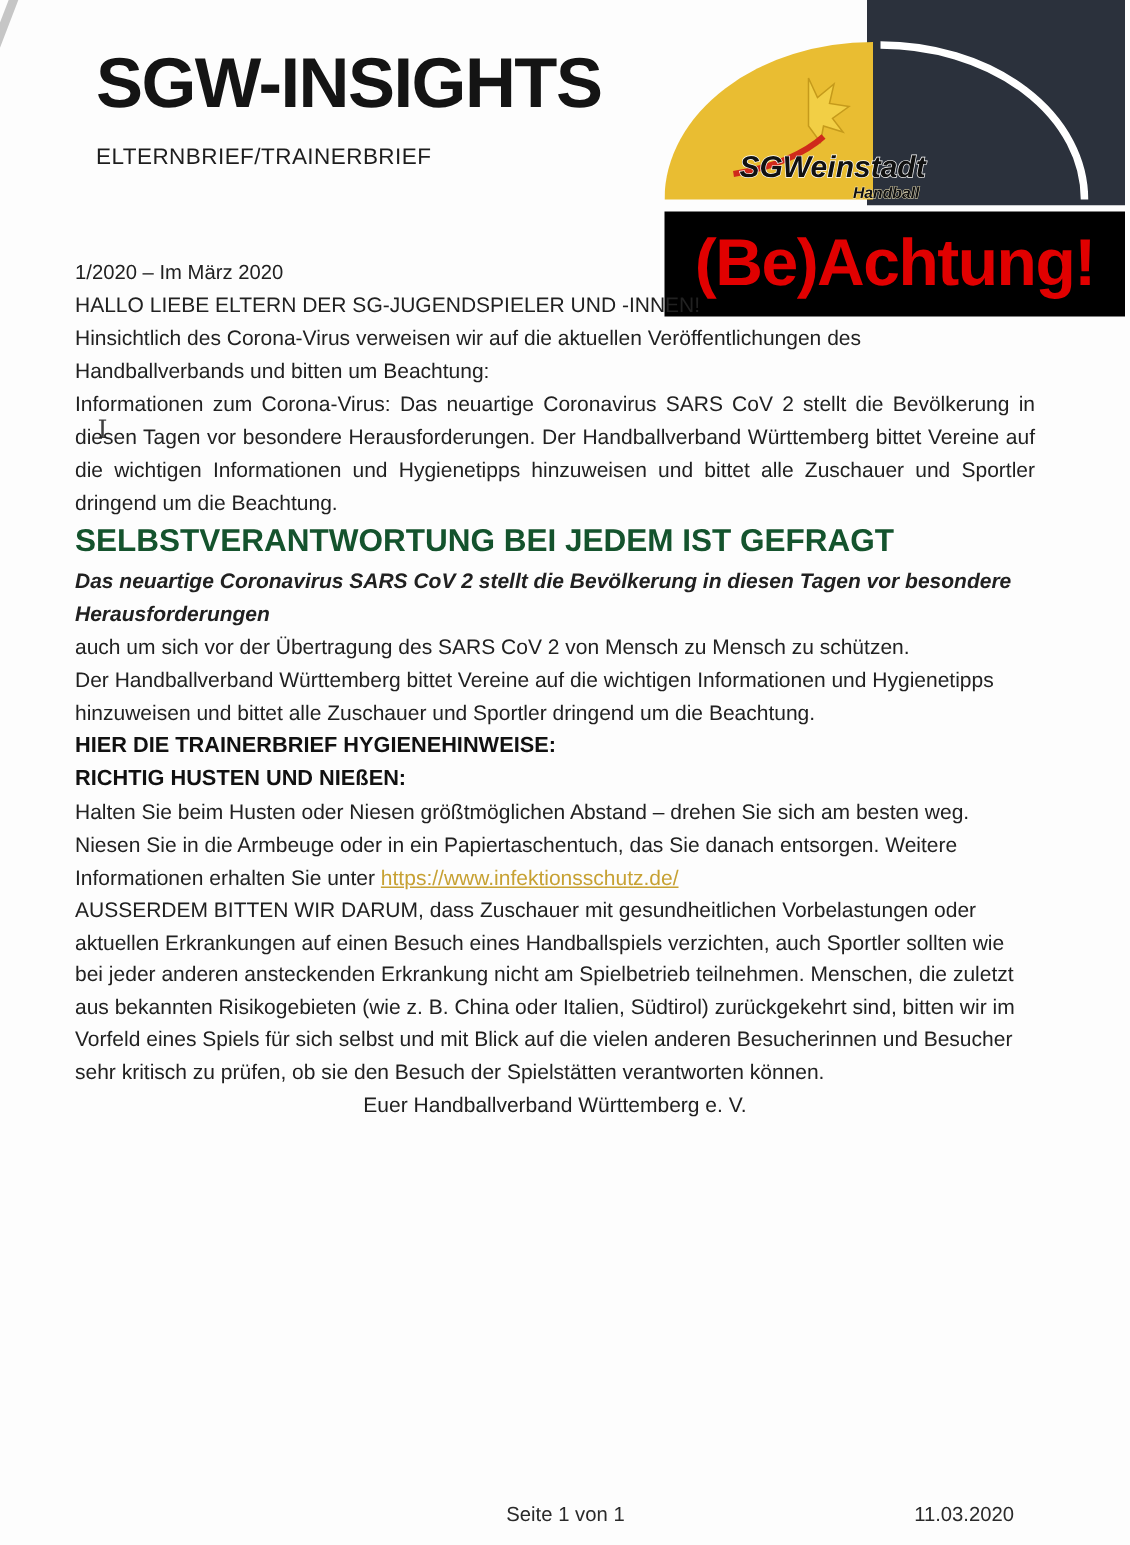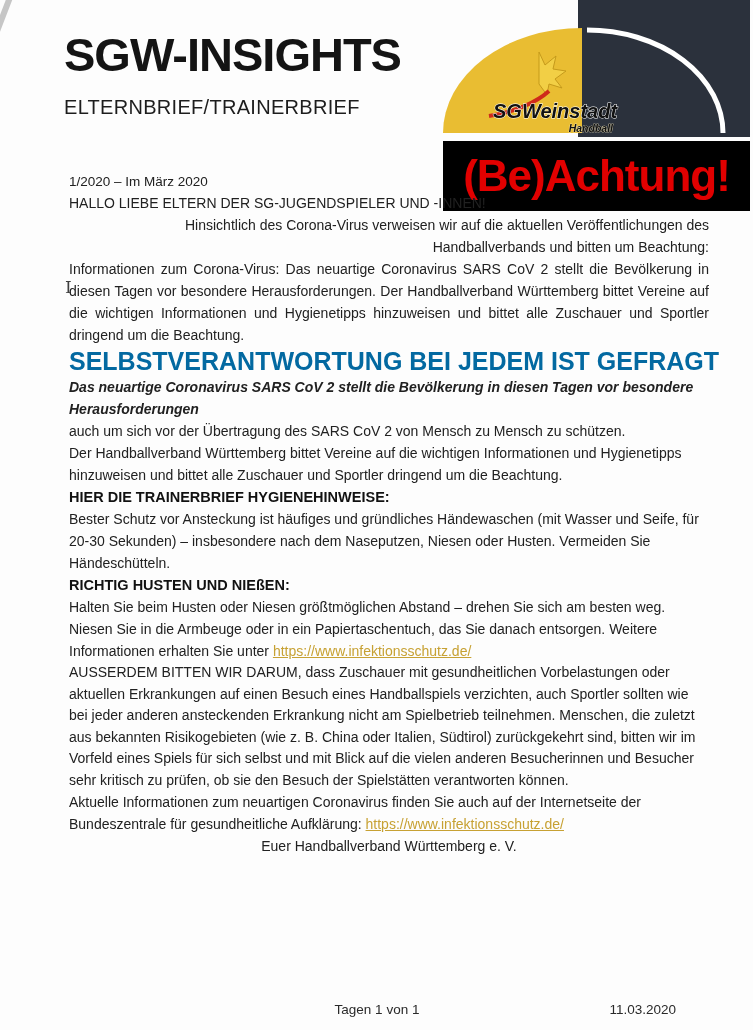--- a/index.html
+++ b/index.html
@@ -5,37 +5,37 @@
   html,body{margin:0;padding:0;}
   body{width:753px;height:1030px;background:#fdfdfd;font-family:"Liberation Sans",sans-serif;color:#212121;overflow:hidden;}
   .page{position:relative;width:753px;height:1030px;background:#fdfdfd;overflow:hidden;}
 
   
   .corner-mark{position:absolute;left:1px;top:-9px;width:6px;height:44px;background:#8f8f8f;transform:rotate(21deg);border-radius:3px;opacity:.5;}
 
   
   .masthead{position:absolute;left:64px;top:28px;}
   .masthead .title{font-size:47px;font-weight:700;letter-spacing:-1px;color:#141414;line-height:54px;margin:0;}
-  .masthead .subtitle{margin-top:14px;font-size:20px;letter-spacing:.3px;color:#1d1d1d;}
+  .masthead .subtitle{margin-top:14px;font-size:15px;letter-spacing:.3px;color:#1d1d1d;}
 
   
   .logo{position:absolute;left:443px;top:0;width:307px;height:137px;}
 
   
   .banner{position:absolute;left:443px;top:141px;width:307px;height:70px;background:#000;display:flex;align-items:center;justify-content:center;overflow:hidden;}
   .banner .banner-text{font-size:44px;font-weight:700;letter-spacing:-1px;color:#e10000;white-space:nowrap;}
 
   
-  .content{position:absolute;left:69px;top:165px;width:640px;font-size:14px;line-height:22px;}
+  .content{position:absolute;left:50px;top:165px;width:640px;font-size:14px;line-height:22px;}
   .content p{margin:0;}
   .issue{font-size:13.5px;padding-top:7px;line-height:20px;}
   .salutation{margin-top:14px;font-size:14px;}
-  .intro{margin-top:19px;text-align:right;}
+  .intro{margin-top:19px;}
   .info{margin-top:11px;text-align:justify;}
-  .headline{margin-top:8px;font-size:25px;font-weight:700;color:#0369a1;line-height:30px;white-space:nowrap;}
+  .headline{margin-top:8px;font-size:21px;font-weight:700;color:#14532d;line-height:30px;white-space:nowrap;}
   .emphasis{margin-top:27px;font-weight:700;font-style:italic;}
   .follow{margin-top:4px;}
   .verband{margin-top:3px;}
   .subhead{margin-top:4px;font-size:14.5px;font-weight:700;color:#111;}
   .bodypara{margin-top:3px;}
   .ausserdem{margin-top:1px;line-height:21.5px;}
   .aktuelle{margin-top:4px;}
   .signature{margin-top:26px;text-align:center;}
   strong{font-weight:400;}
   a.link{color:#c7a133;text-decoration:underline;cursor:pointer;}
@@ -91,32 +91,30 @@
     <p class="headline">SELBSTVERANTWORTUNG BEI JEDEM IST GEFRAGT</p>
 
     <p class="emphasis">Das neuartige Coronavirus SARS CoV 2 stellt die Bevölkerung in diesen Tagen vor besondere Herausforderungen</p>
 
     <p class="follow">auch um sich vor der Übertragung des SARS CoV 2 von Mensch zu Mensch zu schützen.</p>
 
     <p class="verband">Der Handballverband Württemberg bittet Vereine auf die wichtigen Informationen und Hygienetipps hinzuweisen und bittet alle Zuschauer und Sportler dringend um die Beachtung.</p>
 
     <p class="subhead">HIER DIE TRAINERBRIEF HYGIENEHINWEISE:</p>
 
-    <p class="bodypara">Bester Schutz vor Ansteckung ist häufiges und gründliches Händewaschen (mit Wasser und Seife, für 20-30 Sekunden) – insbesondere nach dem Naseputzen, Niesen oder Husten. Vermeiden Sie Händeschütteln.</p>
 
     <p class="subhead">RICHTIG HUSTEN UND NIEßEN:</p>
 
     <p class="bodypara"><span>Halten Sie beim Husten oder Niesen größtmöglichen Abstand – drehen Sie sich am besten weg. Niesen Sie in die Armbeuge oder in ein Papiertaschentuch, das Sie danach entsorgen. Weitere Informationen erhalten Sie unter </span><a class="link" href="#">https://www.infektionsschutz.de/</a></p>
 
     <p class="ausserdem"><strong>AUSSERDEM BITTEN WIR DARUM,</strong><span> dass Zuschauer mit gesundheitlichen Vorbelastungen oder aktuellen Erkrankungen auf einen Besuch eines Handballspiels verzichten, auch Sportler sollten wie bei jeder anderen ansteckenden Erkrankung nicht am Spielbetrieb teilnehmen.  Menschen, die zuletzt aus bekannten Risikogebieten (wie z. B. China oder Italien, Südtirol) zurückgekehrt sind, bitten wir im Vorfeld eines Spiels für sich selbst und mit Blick auf die vielen anderen Besucherinnen und Besucher sehr kritisch zu prüfen, ob sie den Besuch der Spielstätten verantworten können.</span></p>
 
-    <p class="aktuelle"><span>Aktuelle Informationen zum neuartigen Coronavirus finden Sie auch auf der Internetseite der Bundeszentrale für gesundheitliche Aufklärung: </span><a class="link" href="#">https://www.infektionsschutz.de/</a></p>
 
     <p class="signature">Euer Handballverband Württemberg e. V.</p>
 
   </div>
 
   <div class="footer">
-    <span class="page-label"><span>Tagen</span> <strong>1</strong> <span>von</span> <strong>1</strong></span>
+    <span class="page-label"><span>Seite</span> <strong>1</strong> <span>von</span> <strong>1</strong></span>
     <span class="footer-date">11.03.2020</span>
   </div>
 
 </div>
 
 </body></html>

